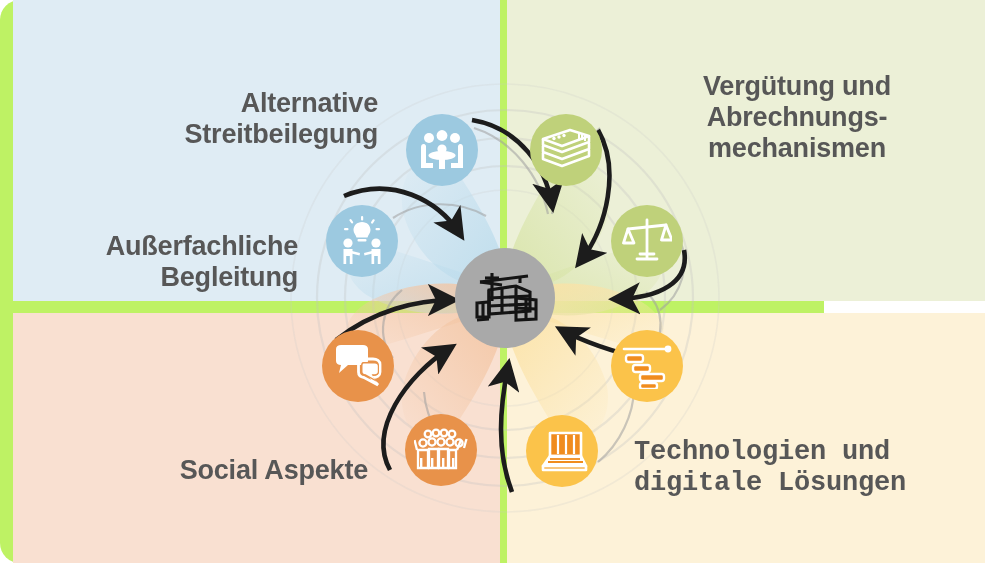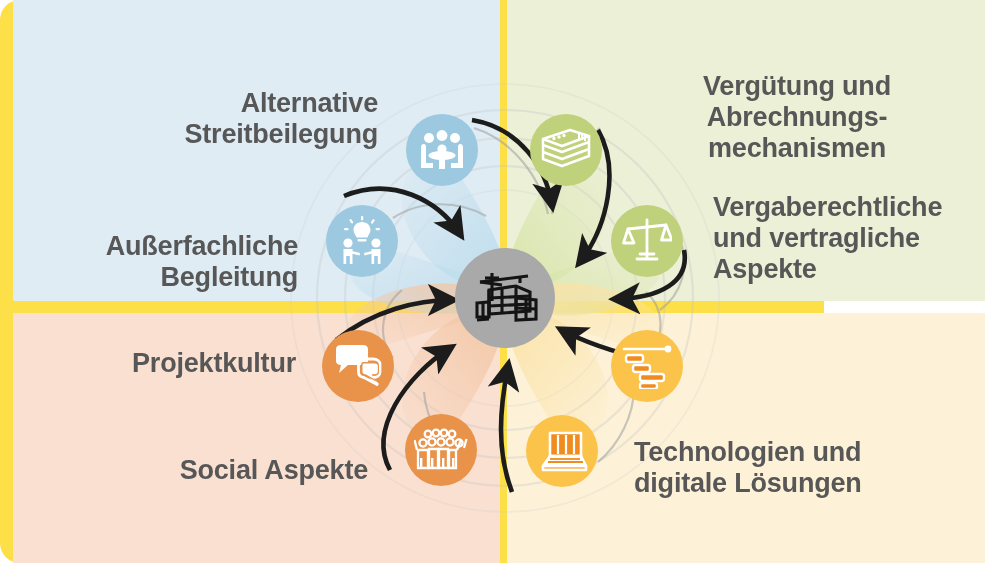--- a/index.html
+++ b/index.html
@@ -5,21 +5,21 @@
   html, body {
     margin: 0; padding: 0;
     width: 1000px; height: 563px;
     background: #ffffff;
     font-family: "Liberation Sans", sans-serif;
     overflow: hidden;
   }
   #stage {
     position: relative;
     width: 824px; height: 563px;
-    background: #fde047;
+    background: #bef264;
     border-radius: 20px;
   }
   
   .quad { position: absolute; }
   #quad-tl { left: 13px;  top: 0px;   width: 487px; height: 301px; background: #dfecf4; }
   #quad-tr { left: 507px; top: 0px;   width: 478px; height: 301px; background: #ecf0d7; }
   #quad-bl { left: 13px;  top: 313px; width: 487px; height: 250px; background: #f9e0d1; }
   #quad-br { left: 507px; top: 313px; width: 478px; height: 250px; background: #fdf2d8; }
 
   
@@ -71,21 +71,21 @@
   .label.right-align { text-align: right; }
   .label.left-align  { text-align: left; }
 
   #lab-adr   { left: 120px; top: 88px;  width: 258px; }
   #lab-coach { left: 70px;  top: 198px; width: 228px; margin-top: 33px; }
   #lab-talk  { left: 68px;  top: 348px; width: 228px; }
   #lab-event { left: 68px;  top: 455px; width: 300px; }
   #lab-money { left: 632px; top: 71px;  width: 330px; text-align: center; }
   #lab-legal { left: 713px; top: 192px; width: 272px; }
   #lab-gantt { left: 713px; top: 328px; width: 272px; }
-  #lab-tech  { left: 634px; top: 437px; width: 330px; }
+  #lab-tech  { left: 634px; top: 437px; width: 330px; font-family: Liberation Mono, monospace; }
 </style>
 </head>
 <body>
 
 <div id="stage">
 
   <div class="quad" id="quad-tl"></div>
   <div class="quad" id="quad-tr"></div>
   <div class="quad" id="quad-bl"></div>
   <div class="quad" id="quad-br"></div>
@@ -374,25 +374,21 @@
   <div class="label right-align" id="lab-adr">Alternative
 Streitbeilegung</div>
 
   <div class="label right-align" id="lab-coach">Außerfachliche
 Begleitung</div>
 
   <div class="label left-align" id="lab-money">Vergütung und
 Abrechnungs-
 mechanismen</div>
 
-  <div class="label left-align" id="lab-legal">Vergaberechtliche
-und vertragliche
-Aspekte</div>
 
 
   <div class="label left-align" id="lab-tech">Technologien und
 digitale Lösungen</div>
 
-  <div class="label right-align" id="lab-talk">Projektkultur</div>
 
   <div class="label right-align" id="lab-event">Social Aspekte</div>
 
 </div>
 
 </body></html>

